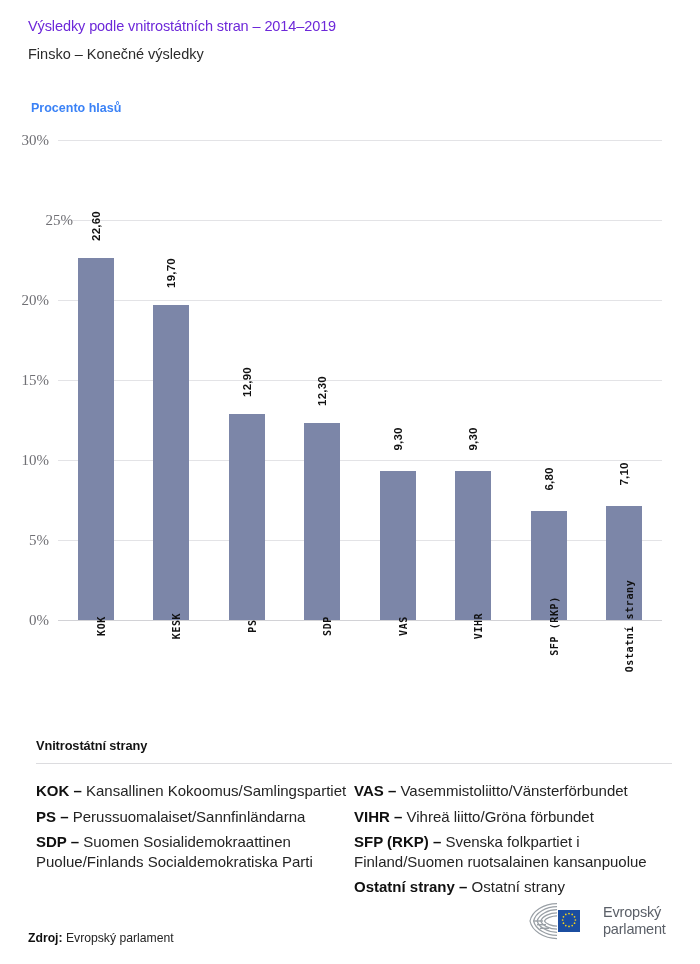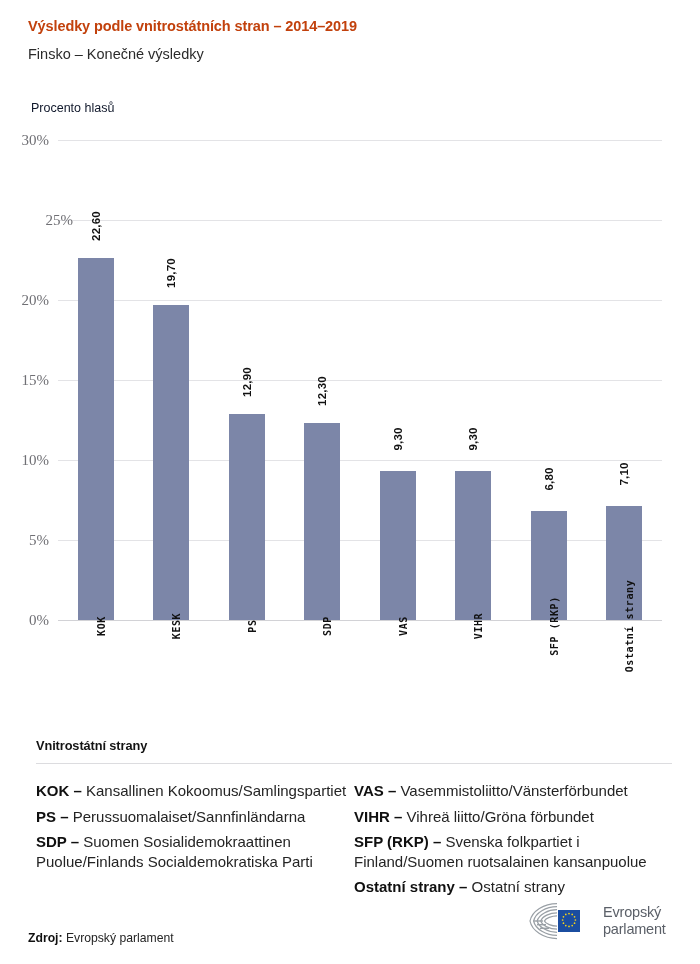--- a/index.html
+++ b/index.html
@@ -13,38 +13,38 @@
     font-family: "Liberation Sans", sans-serif;
     color: #1a1a1a;
     position: relative;
     overflow: hidden;
   }
 
   
   #header { position: absolute; left: 28px; top: 18px; width: 650px; }
   #chart-title {
     font-size: 14.5px;
-    font-weight: bold;
+    font-weight: normal;
     letter-spacing: -0.1px;
-    color: #c2410c;
+    color: #6d28d9;
     white-space: nowrap;
   }
   #chart-subtitle {
     margin-top: 12px;
     font-size: 14.5px;
     font-weight: normal;
     color: #2b2b2b;
   }
   #yaxis-title {
     position: absolute;
     left: 31px;
     top: 101px;
     font-size: 12.5px;
-    font-weight: normal;
-    color: #0f172a;
+    font-weight: bold;
+    color: #3b82f6;
     text-align: center;
   }
 
   
   #plot {
     position: absolute;
     left: 0;
     top: 140px;
     width: 700px;
     height: 500px;

